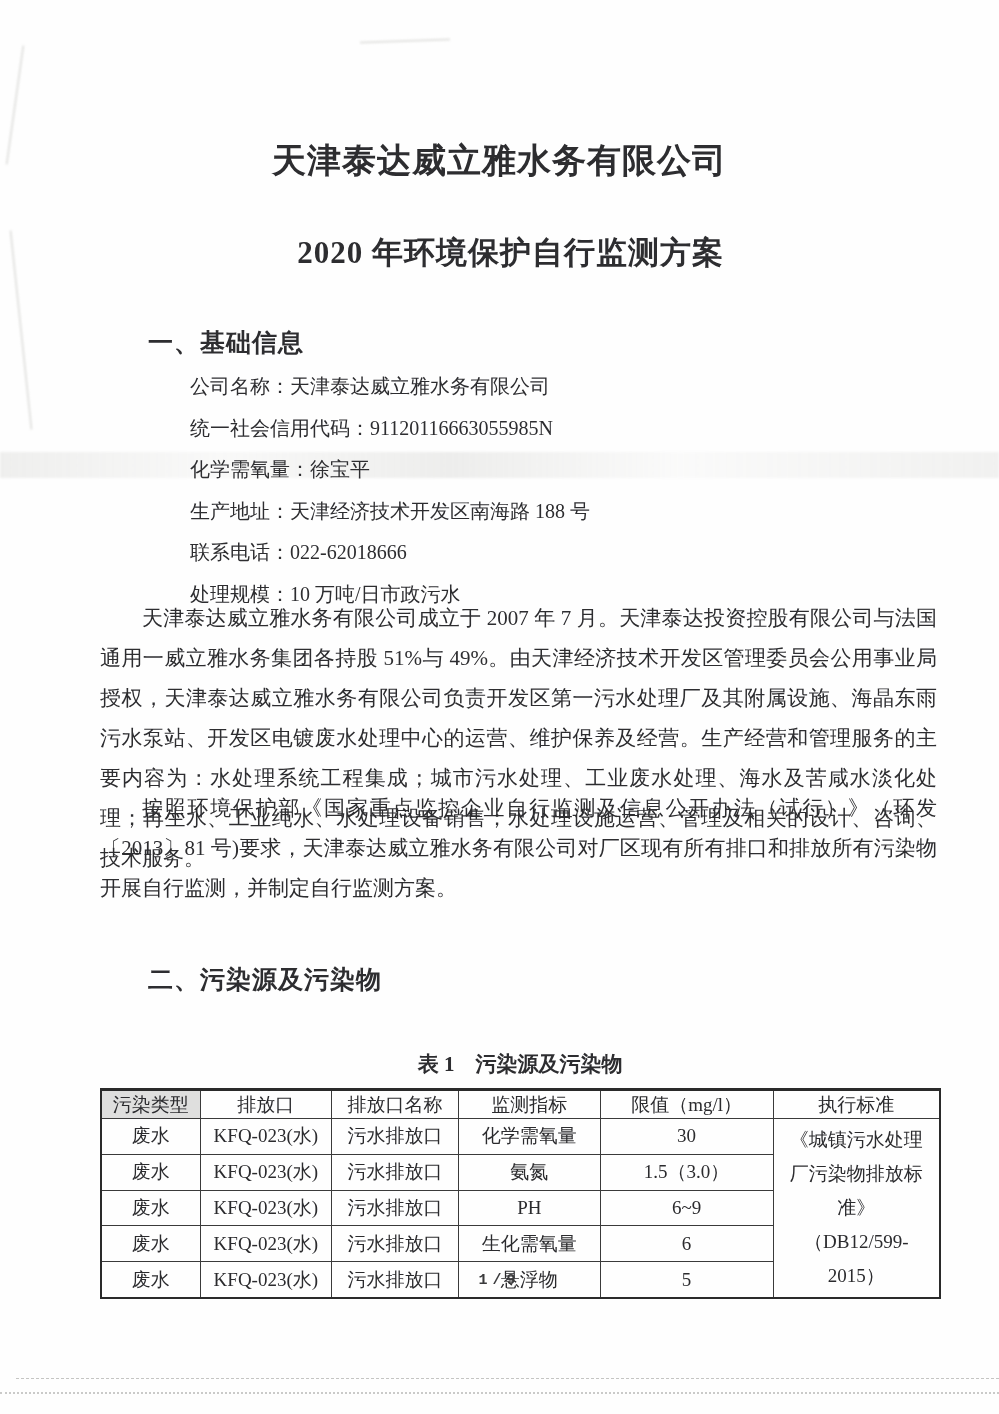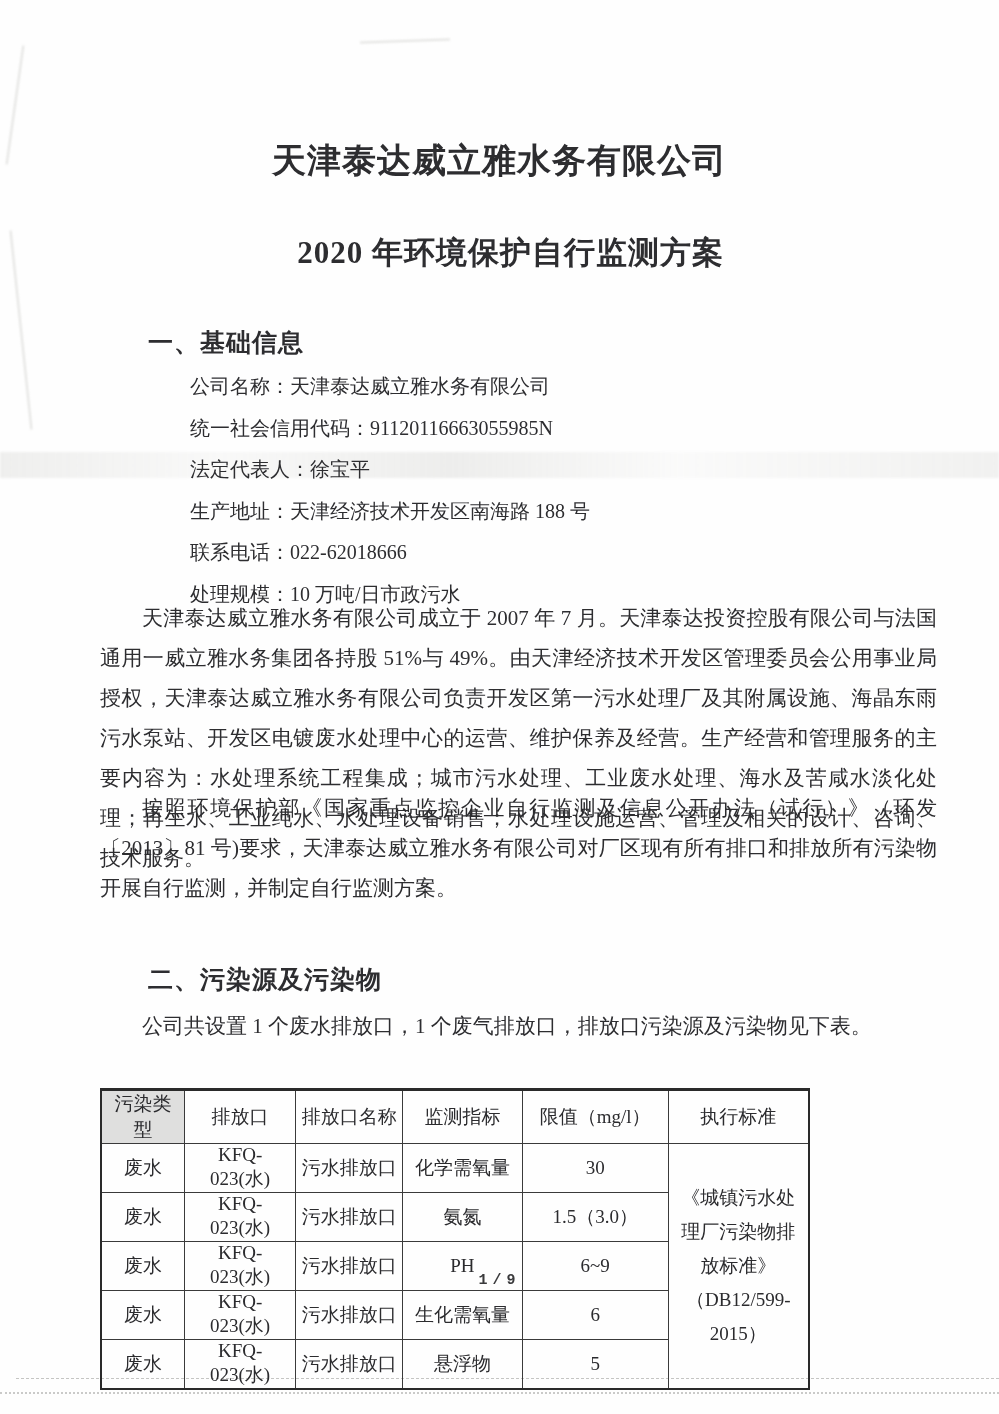--- a/index.html
+++ b/index.html
@@ -111,21 +111,21 @@
     top: 1050px; left: 100px;
     width: 840px;
     text-align: center;
     font-size: 21px;
     font-weight: bold;
   }
 
   .pollution-table {
     position: absolute;
     top: 1088px; left: 100px;
-    width: 710px;
+    width: 841px;
     border-collapse: collapse;
     table-layout: fixed;
     font-size: 19px;
     color: #2b2b2e;
   }
   .pollution-table th,
   .pollution-table td {
     border: 1px solid #3a3a3a;
     height: 27px;
     padding: 0 4px;
@@ -167,32 +167,32 @@
   <div class="bottom-line-2"></div>
 
   <h1 class="doc-title">天津泰达威立雅水务有限公司</h1>
   <h2 class="doc-subtitle">2020 年环境保护自行监测方案</h2>
 
   <h3 class="section-heading heading-basic">一、基础信息</h3>
 
   <div class="info-lines">
     <div>公司名称：天津泰达威立雅水务有限公司</div>
     <div>统一社会信用代码：91120116663055985N</div>
-    <div>法定代表人：徐宝平</div>
+    <div>化学需氧量：徐宝平</div>
     <div>生产地址：天津经济技术开发区南海路 188 号</div>
     <div>联系电话：022-62018666</div>
     <div>处理规模：10 万吨/日市政污水</div>
   </div>
 
   <p class="para para-history">天津泰达威立雅水务有限公司成立于 2007 年 7 月。天津泰达投资控股有限公司与法国通用一威立雅水务集团各持股 51%与 49%。由天津经济技术开发区管理委员会公用事业局授权，天津泰达威立雅水务有限公司负责开发区第一污水处理厂及其附属设施、海晶东雨污水泵站、开发区电镀废水处理中心的运营、维护保养及经营。生产经营和管理服务的主要内容为：水处理系统工程集成；城市污水处理、工业废水处理、海水及苦咸水淡化处理；再生水、工业纯水、水处理设备销售；水处理设施运营、管理及相关的设计、咨询、技术服务。</p>
   <p class="para para-regulation">按照环境保护部《国家重点监控企业自行监测及信息公开办法（试行）》（环发〔2013〕81 号)要求，天津泰达威立雅水务有限公司对厂区现有所有排口和排放所有污染物开展自行监测，并制定自行监测方案。</p>
 
   <h3 class="section-heading heading-pollution">二、污染源及污染物</h3>
-  <p class="para para-intro">公司共设置 1 个废水排放口，1 个废气排放口，排放口污染源及污染物见下表。</p>
-
+
+  <div class="table-caption">表 1　污染源及污染物</div>
 
   <table class="pollution-table">
     <colgroup>
       <col style="width:11.8%">
       <col style="width:15.7%">
       <col style="width:15.1%">
       <col style="width:16.9%">
       <col style="width:20.6%">
       <col style="width:19.9%">
     </colgroup>

